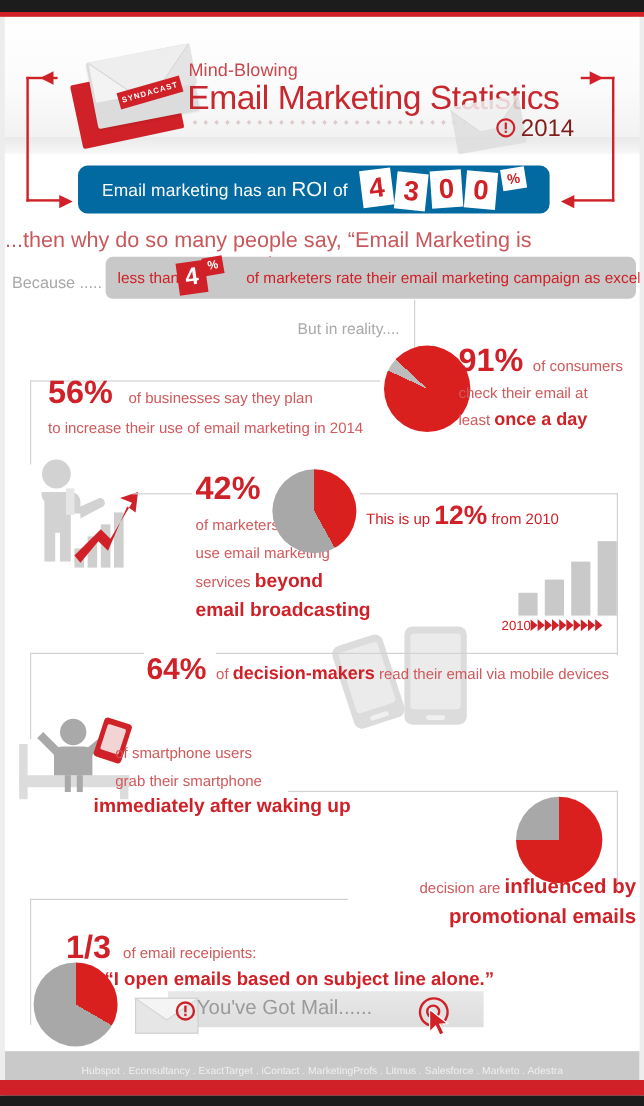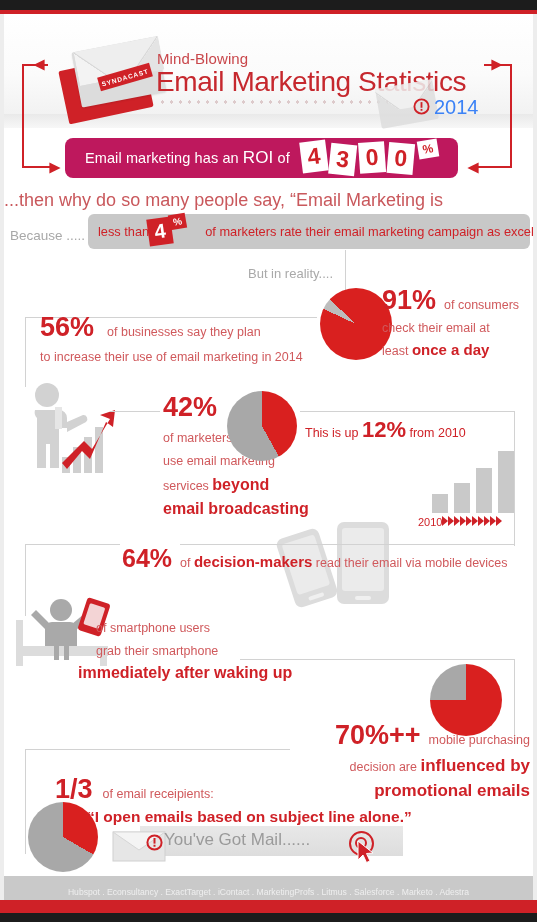--- a/index.html
+++ b/index.html
@@ -31,21 +31,21 @@
   .hdr-band{position:absolute;left:0;top:100px;width:537px;height:14px;
             background:linear-gradient(180deg,#e9e9e9 0%,#f7f7f7 100%);}
 
   .title-small{position:absolute;left:157px;top:36px;font-size:15px;color:#c9474b;
                letter-spacing:.1px;font-weight:400;}
   .title-big{position:absolute;left:156px;top:52px;font-size:28px;color:#c6282e;
              font-weight:400;letter-spacing:-.4px;white-space:nowrap;}
   .dotline{position:absolute;left:158px;top:86px;width:230px;height:4px;
     background-image:radial-gradient(circle, #ddcacb 1.6px, rgba(0,0,0,0) 1.7px);
     background-size:9px 4px;background-repeat:repeat-x;}
-  .year{position:absolute;left:434px;top:82px;font-size:20px;color:#3b82f6;font-weight:400;}
+  .year{position:absolute;left:434px;top:82px;font-size:20px;color:#7f1d1d;font-weight:400;}
   .year-ico{position:absolute;left:413px;top:84px;width:17px;height:17px;}
 
   
   .env-wrap{position:absolute;left:58px;top:22px;width:110px;height:80px;}
   .env-red{position:absolute;left:5px;top:26px;width:86px;height:54px;background:#cf2127;
            transform:rotate(-12deg);border-radius:2px;}
   .env-gray{position:absolute;left:18px;top:8px;width:86px;height:56px;background:#dcdcdc;
             transform:rotate(-11deg);border-radius:2px;
             box-shadow:0 1px 2px rgba(0,0,0,.12);}
   .env-flap{position:absolute;left:18px;top:8px;width:86px;height:34px;
@@ -61,21 +61,21 @@
 
   
   .env2{position:absolute;left:378px;top:70px;width:58px;height:40px;
         transform:rotate(-10deg);opacity:.85;}
   .env2 .b{position:absolute;inset:0;background:#dedede;border-radius:2px;}
   .env2 .f{position:absolute;left:0;top:0;width:58px;height:24px;overflow:hidden;}
   .env2 .f:before{content:"";position:absolute;left:6px;top:-21px;width:44px;height:44px;
      background:#f0f0f0;transform:rotate(45deg);box-shadow:0 0 0 1px #d3d3d3 inset;}
 
   
-  .roi{position:absolute;left:65px;top:124px;width:393px;height:40px;background:#be185d;
+  .roi{position:absolute;left:65px;top:124px;width:393px;height:40px;background:#0369a1;
        border-radius:8px;display:flex;align-items:center;}
   .roi-text{color:#fff;font-size:14.5px;margin-left:20px;letter-spacing:.1px;}
   .roi-text b{font-weight:400;font-size:17px;}
   .digits{position:absolute;left:236px;top:3px;display:flex;align-items:flex-start;}
   .dg{width:26px;height:31px;background:#fff;color:#cf2127;font-size:23px;font-weight:700;
       display:flex;align-items:center;justify-content:center;margin-right:3px;}
   .dg.r1{transform:rotate(-7deg);}
   .dg.r2{transform:rotate(6deg) translateY(3px);}
   .dg.r3{transform:rotate(-4deg) translateY(1px);}
   .dg.r4{transform:rotate(5deg) translateY(2px);}
@@ -381,23 +381,20 @@
     <div class="s50">
       <div class="sub" style="font-size:12.5px;margin-top:12px;">of smartphone users</div>
       <div class="sub" style="font-size:12.5px;margin-top:9px;">grab their smartphone</div>
       <div class="bold-red" style="font-size:16px;margin-top:6px;margin-left:-18px;">immediately after waking up</div>
     </div>
 
     <div class="ln lnh" style="left:240px;top:645px;width:275px;"></div>
     <div class="ln lnv" style="left:514px;top:645px;height:85px;"></div>
     <div class="pie70"></div>
     <div class="s70">
-      <div>
-        <span class="big n">70%++</span><span class="sub" style="font-size:12.5px;margin-left:8px;">mobile purchasing</span>
-      </div>
       <div style="margin-top:7px;">
         <span class="sub" style="font-size:12.5px;">decision are </span><span class="bold-red" style="font-size:17px;">influenced by</span>
       </div>
       <div class="bold-red" style="font-size:17px;margin-top:5px;">promotional emails</div>
     </div>
 
     <div class="ln lnv" style="left:25px;top:735px;height:105px;"></div>
     <div class="ln lnh" style="left:25px;top:735px;width:265px;"></div>
     <div class="pie13"></div>
     <div class="s13">

